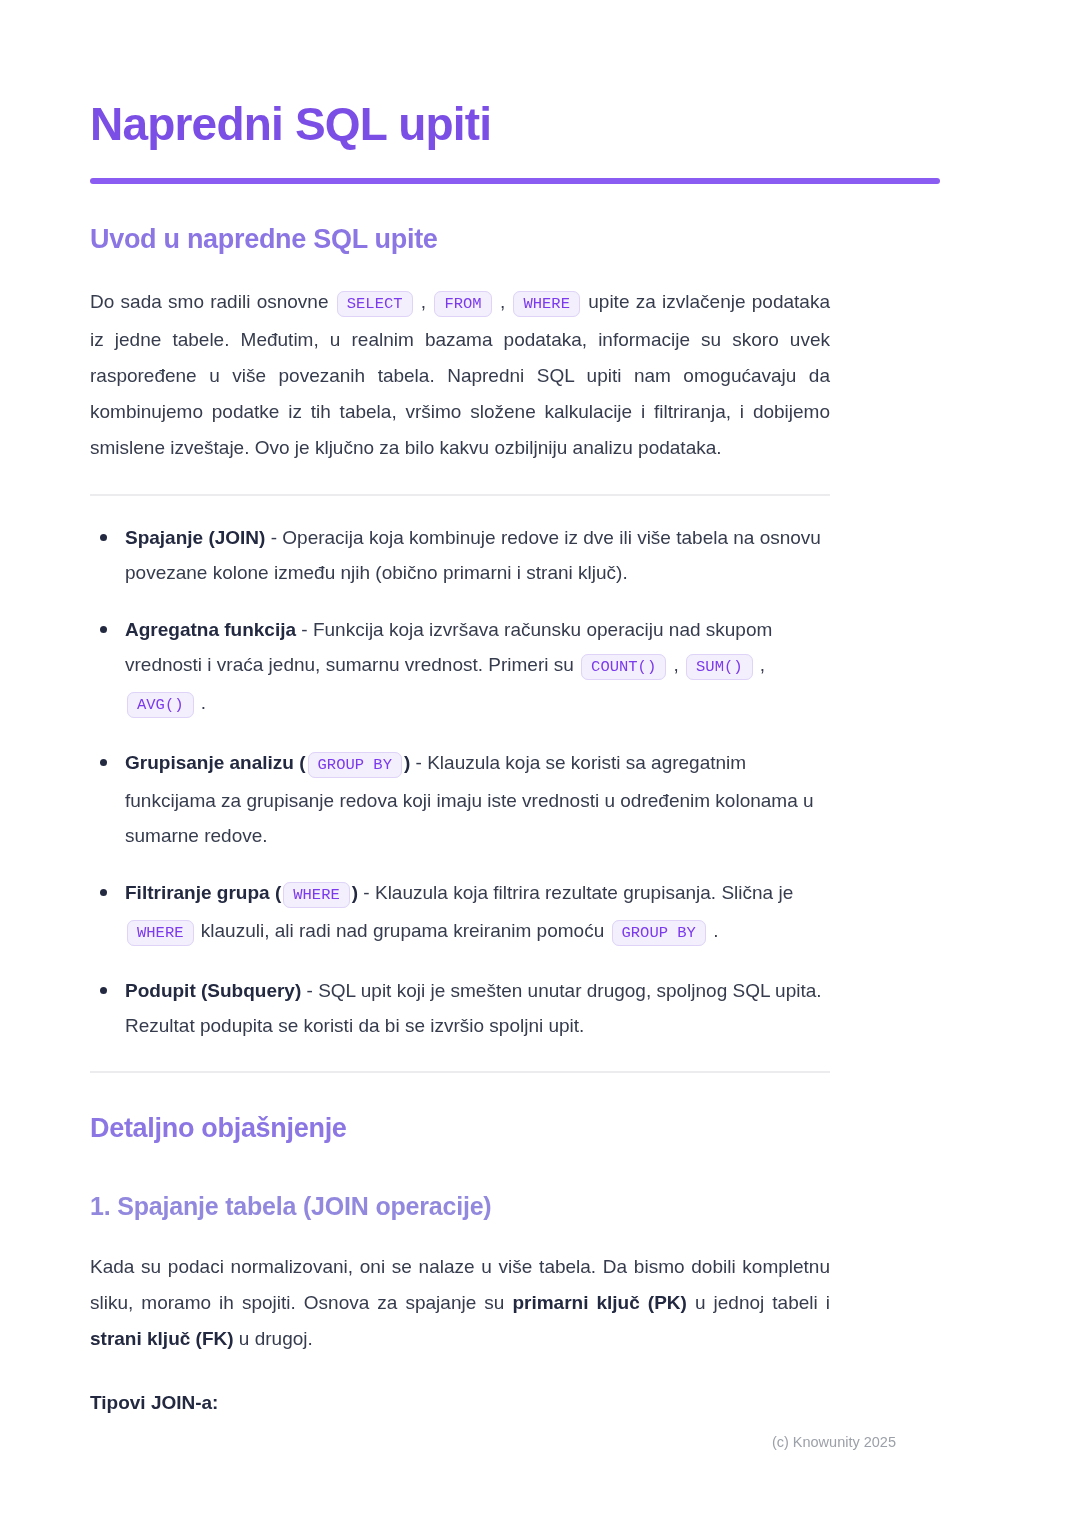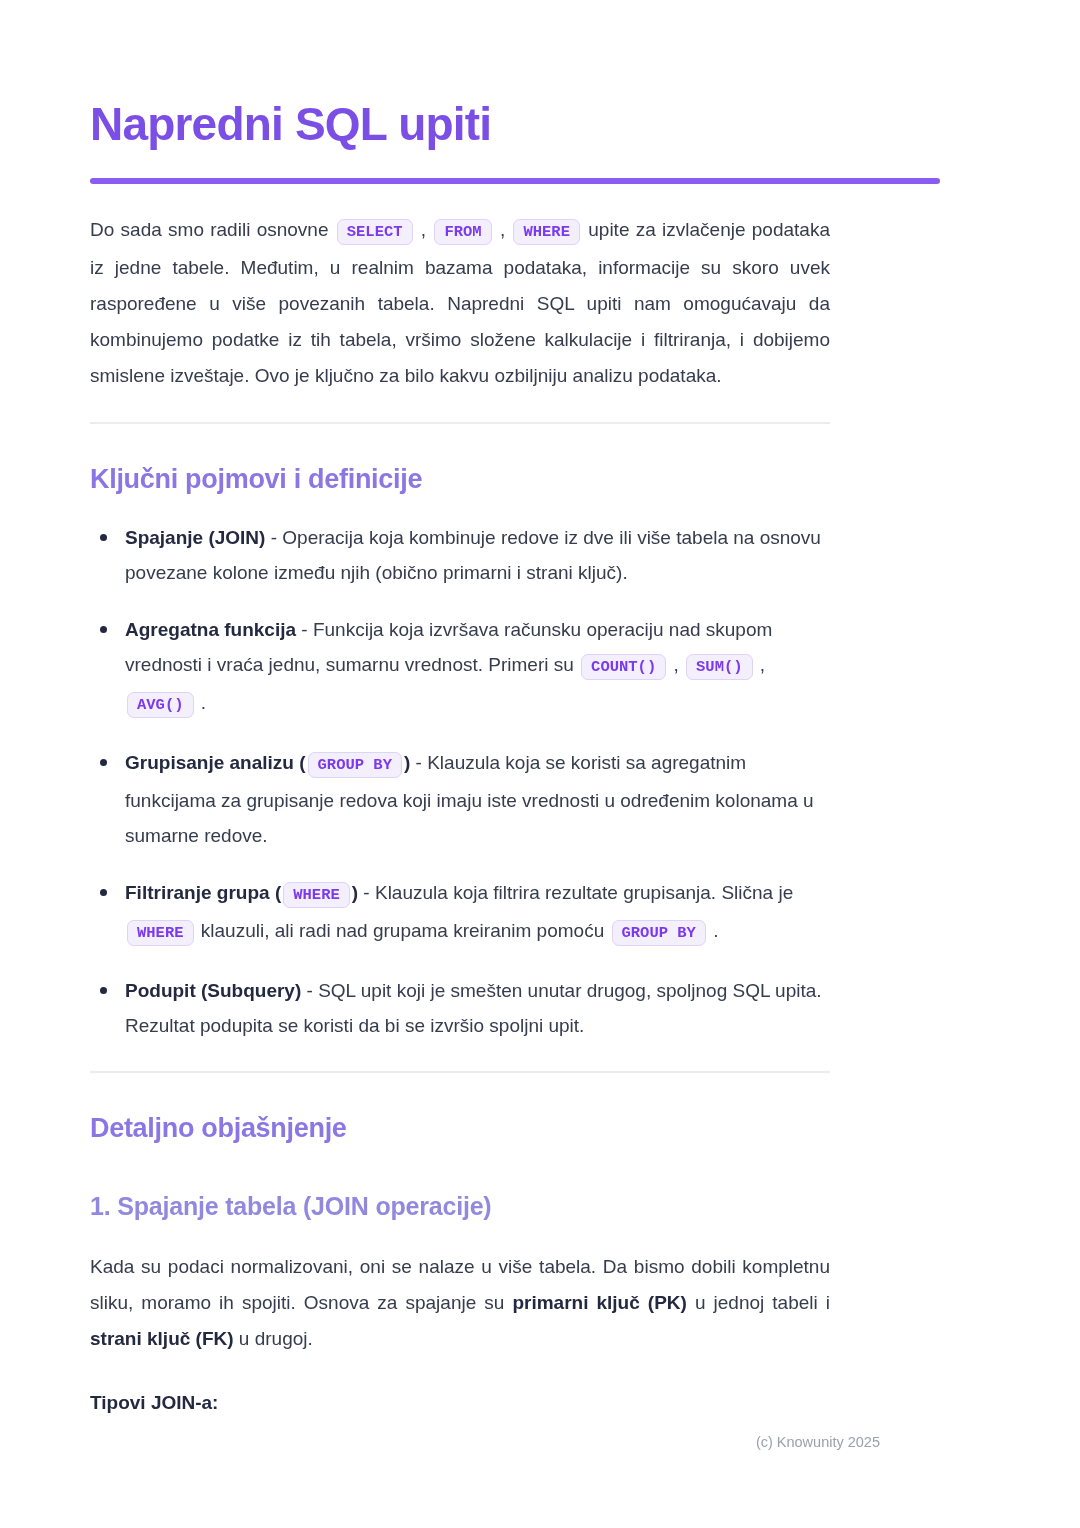--- a/index.html
+++ b/index.html
@@ -52,21 +52,21 @@
     position:relative;padding-left:35px;margin-bottom:22px;
     font-size:19px;line-height:35px;
   }
   ul.bullet-list li::before{
     content:'';position:absolute;left:10px;top:14px;
     width:7px;height:7px;border-radius:50%;
     background:var(--bold_text,#232940);
   }
   code.chip{
     font-family:"Liberation Mono",monospace;
-    font-size:15.5px;font-weight:bold;
+    font-size:15.5px;font-weight:normal;
     color:var(--code_text,#7C3AED);
     background:var(--code_bg,#F3EFFC);
     border:1px solid var(--code_border,#DFD4F8);
     border-radius:7px;
     padding:3px 9px;
     margin:16px 2px;
     white-space:nowrap;
   }
   code.chip.wrap{
     white-space:normal;
@@ -75,37 +75,37 @@
   }
   .side-strip{
     position:absolute;left:976px;top:52px;
     width:57px;height:1426px;
     box-sizing:border-box;
     background:var(--side_strip_bg,#F2EFFB);
     border-left:4px solid var(--side_strip_border,#C6BCEC);
     z-index:1;
   }
   .footer-copy{
-    position:absolute;top:1432px;right:68px;
+    position:absolute;top:1432px;right:52px;
     font-size:14.5px;line-height:20px;
     color:var(--footer_text,#9CA0A8);
     z-index:3;
   }
 </style>
 </head>
 <body>
 
 <div class="page">
   <div class="content">
     <h1 class="doc-title">Napredni SQL upiti</h1>
     <div class="title-rule"></div>
     <div id="sections">
+        <h2 class="sec-heading">Uvod u napredne SQL upite</h2>
         <p class="para justify"><span>Do sada smo radili osnovne </span><code class="chip">SELECT</code><span> , </span><code class="chip">FROM</code><span> , </span><code class="chip">WHERE</code><span> upite za izvlačenje podataka iz jedne tabele. Međutim, u realnim bazama podataka, informacije su skoro uvek raspoređene u više povezanih tabela. Napredni SQL upiti nam omogućavaju da kombinujemo podatke iz tih tabela, vršimo složene kalkulacije i filtriranja, i dobijemo smislene izveštaje. Ovo je ključno za bilo kakvu ozbiljniju analizu podataka.</span></p>
         <div class="section-divider"></div>
-        <h2 class="sec-heading">Ključni pojmovi i definicije</h2>
         <ul class="bullet-list">
           <li><strong>Spajanje (JOIN)</strong><span> - Operacija koja kombinuje redove iz dve ili više tabela na osnovu povezane kolone između njih (obično primarni i strani ključ).</span></li>
           <li><strong>Agregatna funkcija</strong><span> - Funkcija koja izvršava računsku operaciju nad skupom vrednosti i vraća jednu, sumarnu vrednost. Primeri su </span><code class="chip">COUNT()</code><span> , </span><code class="chip">SUM()</code><span> , </span><code class="chip">AVG()</code><span> .</span></li>
           <li><strong>Grupisanje analizu (</strong><code class="chip wrap">GROUP BY</code><strong>)</strong><span> - Klauzula koja se koristi sa agregatnim funkcijama za grupisanje redova koji imaju iste vrednosti u određenim kolonama u sumarne redove.</span></li>
           <li><strong>Filtriranje grupa (</strong><code class="chip">WHERE</code><strong>)</strong><span> - Klauzula koja filtrira rezultate grupisanja. Slična je </span><code class="chip">WHERE</code><span> klauzuli, ali radi nad grupama kreiranim pomoću </span><code class="chip wrap">GROUP BY</code><span> .</span></li>
           <li><strong>Podupit (Subquery)</strong><span> - SQL upit koji je smešten unutar drugog, spoljnog SQL upita. Rezultat podupita se koristi da bi se izvršio spoljni upit.</span></li>
         </ul>
         <div class="section-divider"></div>
         <h2 class="sec-heading">Detaljno objašnjenje</h2>
         <h3 class="sub-heading">1. Spajanje tabela (JOIN operacije)</h3>

